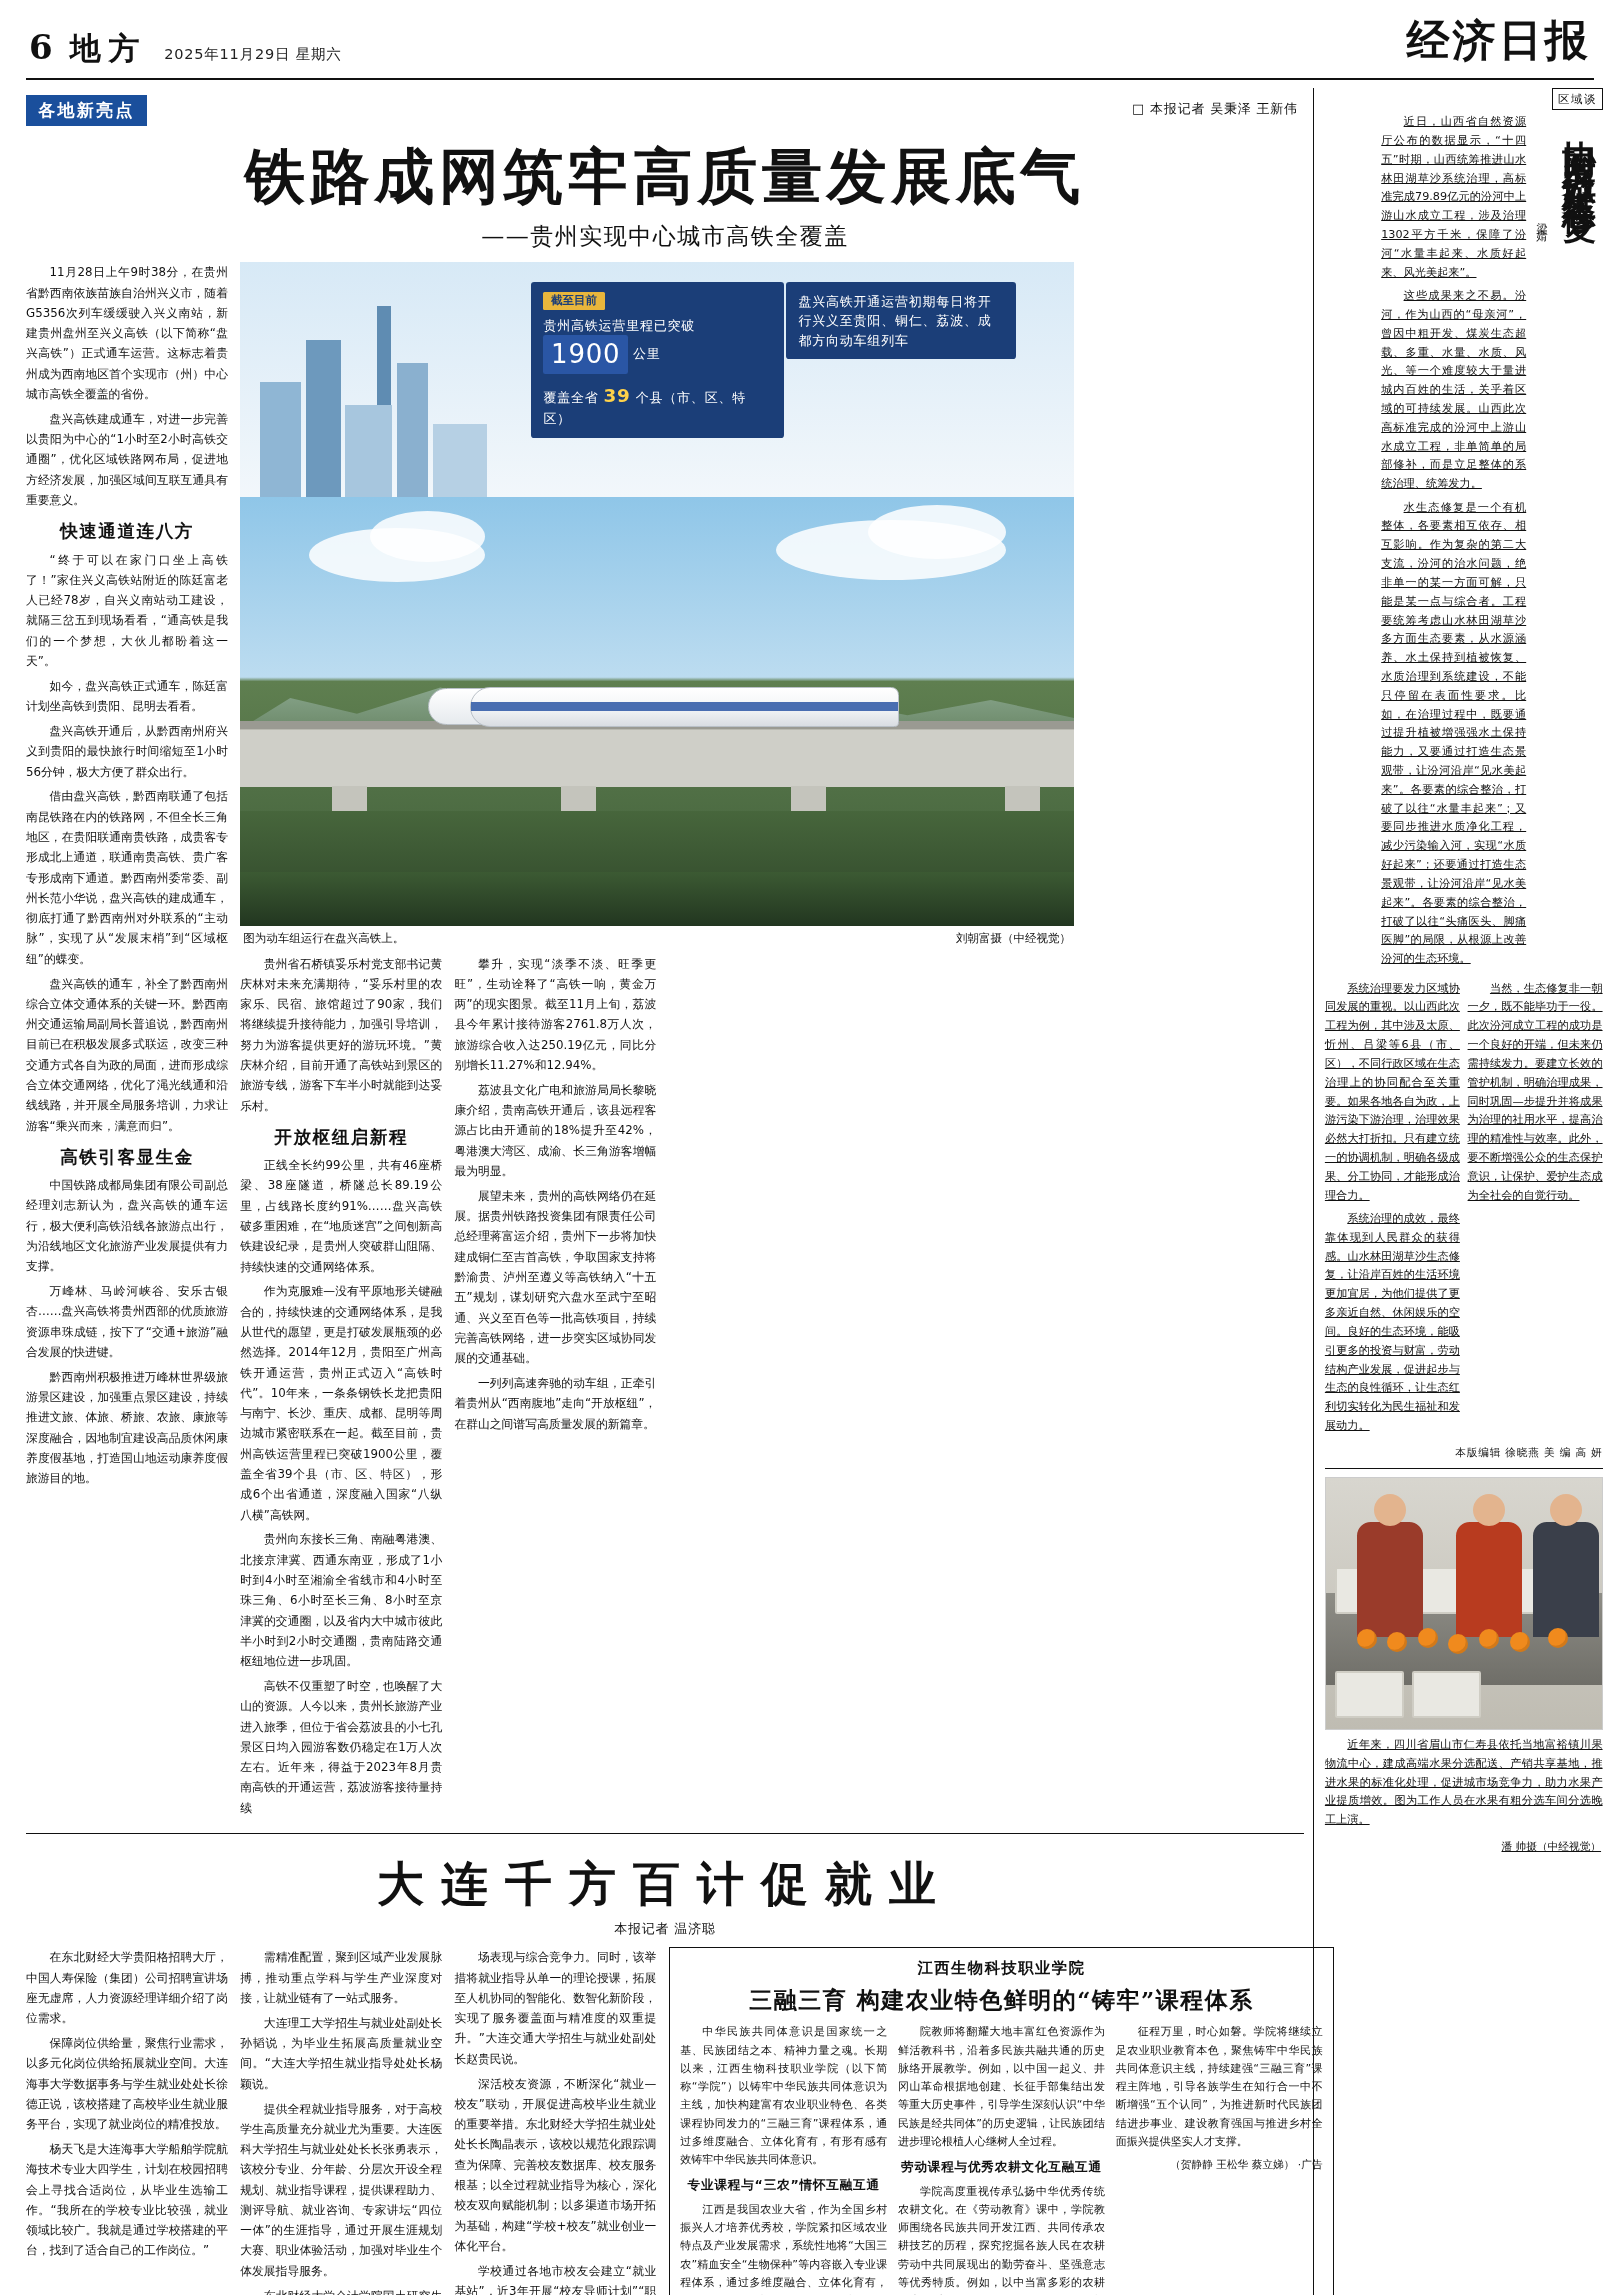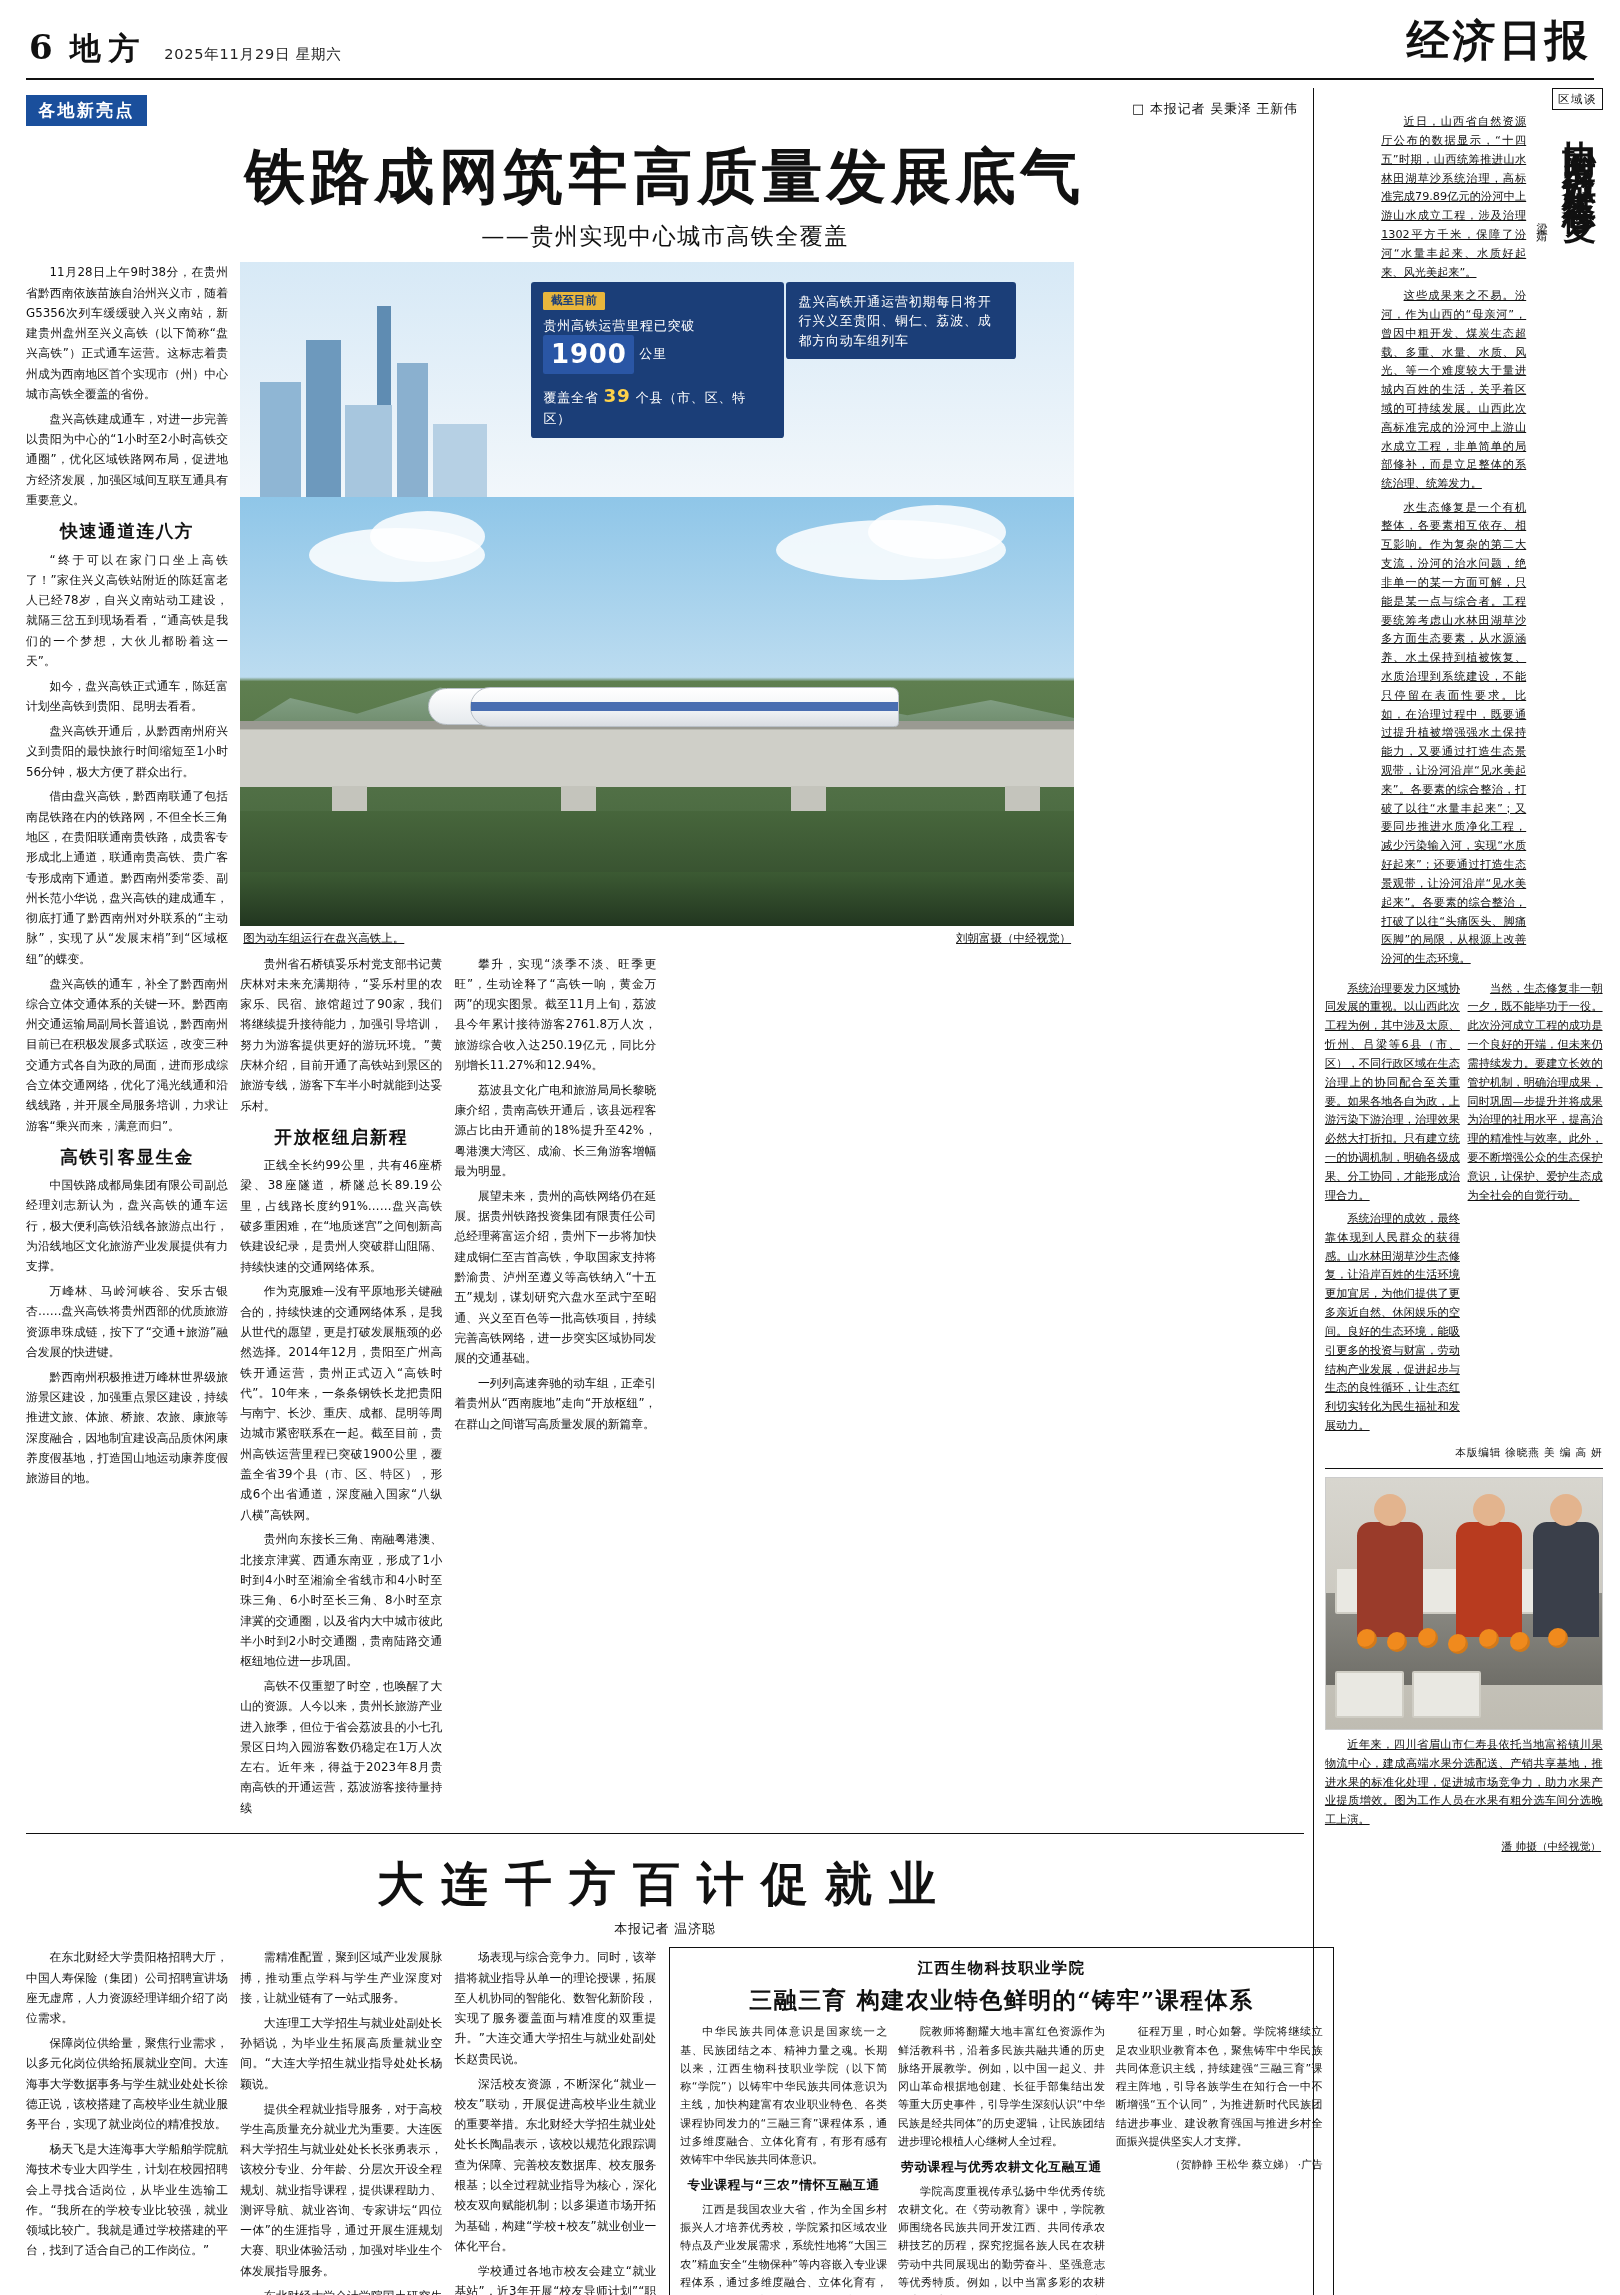--- a/index.html
+++ b/index.html
@@ -79,21 +79,21 @@
   .bld.tower { left:122px; width:13.8px; height:191px; background:#5f8cb2;}
   .ig-card {
     position:absolute; background:#1b3e78; color:#fff; border-radius:3.1px;
     padding:9.2px 12.2px;
   }
   .ig-card.c1 { left:291px; top:20px; width:253px; }
   .ig-card.c2 { left:546px; top:20px; width:230px; background:#1b3e78; }
   .ig-tag { display:inline-block; background:#e8b63c; color:#1b3e78; font-size:11.5px;
             font-weight:bold; padding:1.5px 7.7px; border-radius:1.5px; margin-bottom:6.1px;}
   .ig-line { font-size:13px; line-height:1.5; letter-spacing:0.8px;}
-  .ig-big { font-size:26px; font-weight:bold; color:#fff; background:#2a56a5;
+  .ig-big { font-size:26px; font-weight:normal; color:#fff; background:#2a56a5;
             display:inline-block; padding:0 7.7px; border-radius:2.3px; vertical-align:middle;}
   .ig-num { color:#ffd24a; font-weight:bold; font-size:18.4px;}
 
   .photo {
     width:100%; height: 429px; position:relative; overflow:hidden;
     background: linear-gradient(180deg,#8fc6e8 0%, #bcdcf0 42%, #5f7f50 43%, #3e5c38 100%);
   }
   .cloud { position:absolute; background:rgba(255,255,255,.85); border-radius:50%; }
   .c-a { left:69px; top:31px; width:176px; height:54px;}
   .c-b { left:130px; top:13.8px; width:115px; height:51px;}
@@ -110,21 +110,21 @@
     border-radius:20px 7.7px 4.6px 20px; border:0.8px solid #b9c0c7;
   }
   .train:before{content:"";position:absolute;left:0;top:13.8px;width:100%;height:9.2px;background:#2a56a5;opacity:.85;}
   .train-nose { position:absolute; top:191px; left:188px; width:61px; height:37px;
      background:linear-gradient(180deg,#fff,#e6eaee); border-radius:31px 4.6px 4.6px 31px; border:0.8px solid #b9c0c7;}
   .fgbush { position:absolute; bottom:0; left:0; right:0; height:115px;
      background: linear-gradient(180deg,#47663c,#2d4428); }
   .fgbush2 { position:absolute; bottom:0; left:0; right:0; height:54px;
      background: linear-gradient(180deg,#3c5a33,#223620); }
   .cap-row { display:flex; justify-content:space-between; align-items:flex-end;
-             font-size:11.5px; padding: 4.6px 3.1px 7.7px 3.1px; text-decoration: underline; }
+             font-size:11.5px; padding: 4.6px 3.1px 7.7px 3.1px; }
 
   
   .a2-wrap { margin-top: 10.7px; border-top: 1.5px solid #111; padding-top: 7.7px; }
   h1.headline2 {
     font-family:"DejaVu Serif",serif; font-size: 47px; font-weight:bold;
     text-align:center; letter-spacing: 17px; margin: 10.7px 0 4.6px 0;
   }
   .byline2 { text-align:center; font-size:13px; margin-bottom:7.7px; letter-spacing:0.8px;}
   .a2 { display:flex; gap: 12.2px; }
   .a2 .col { width: 202px; }

